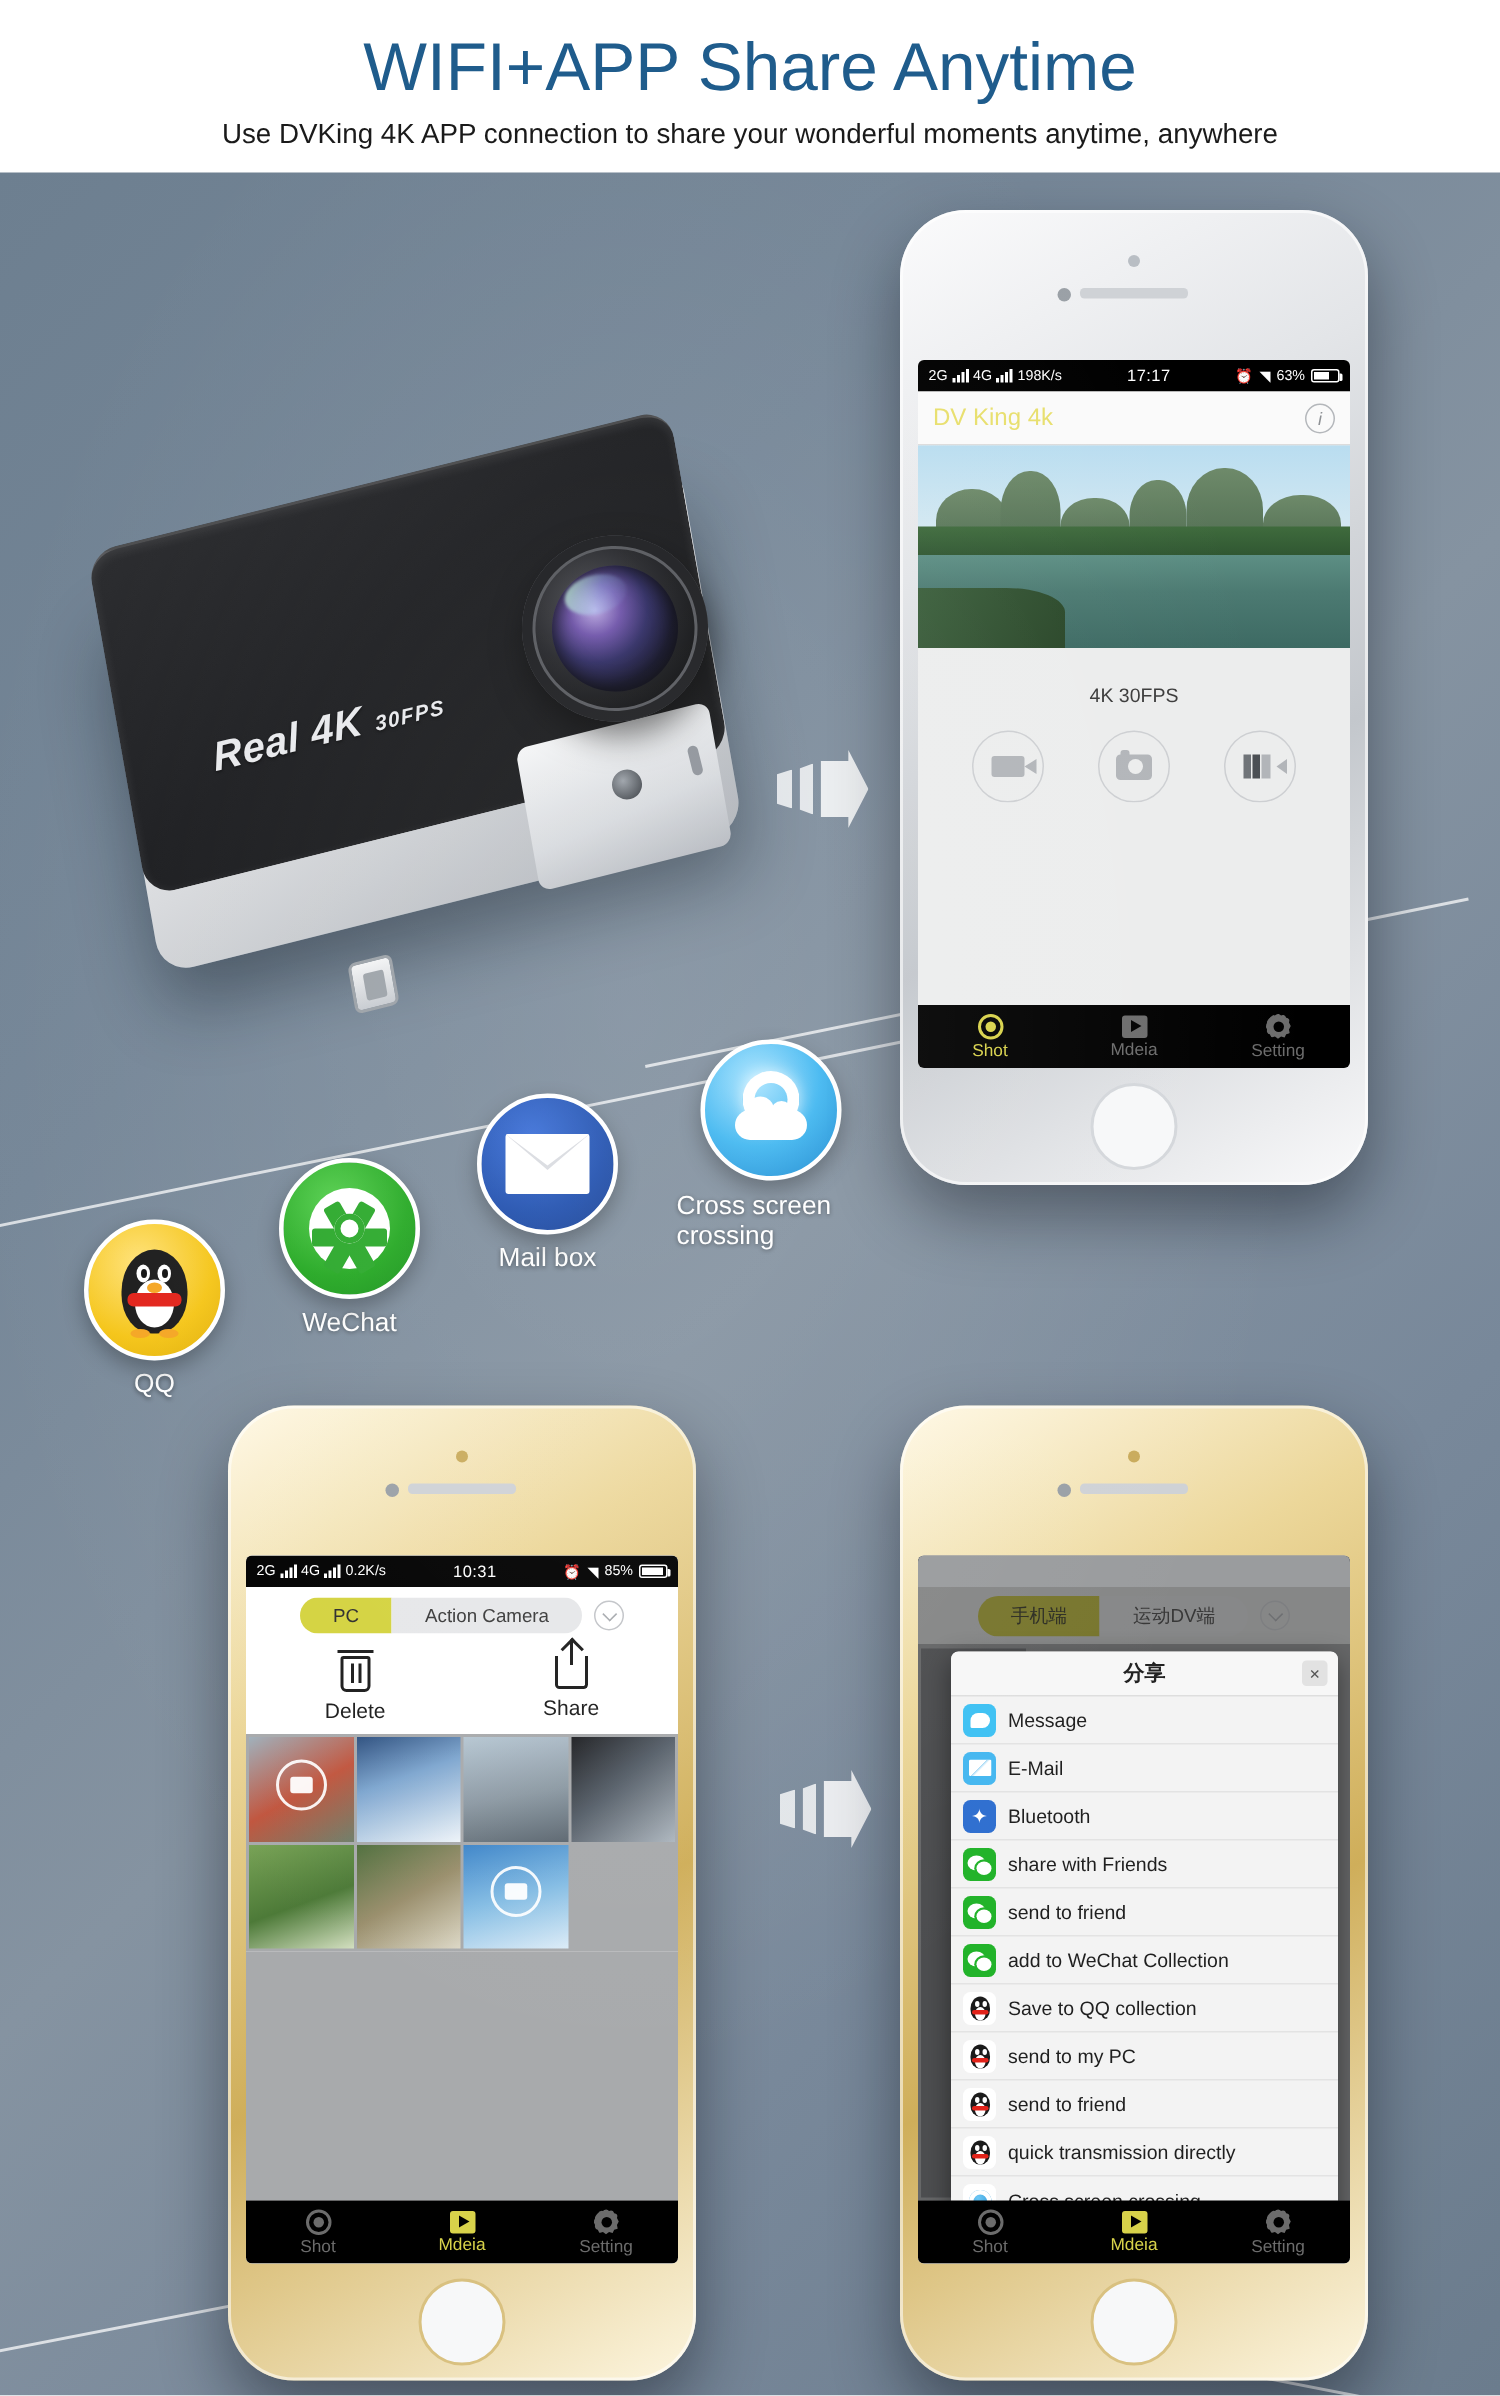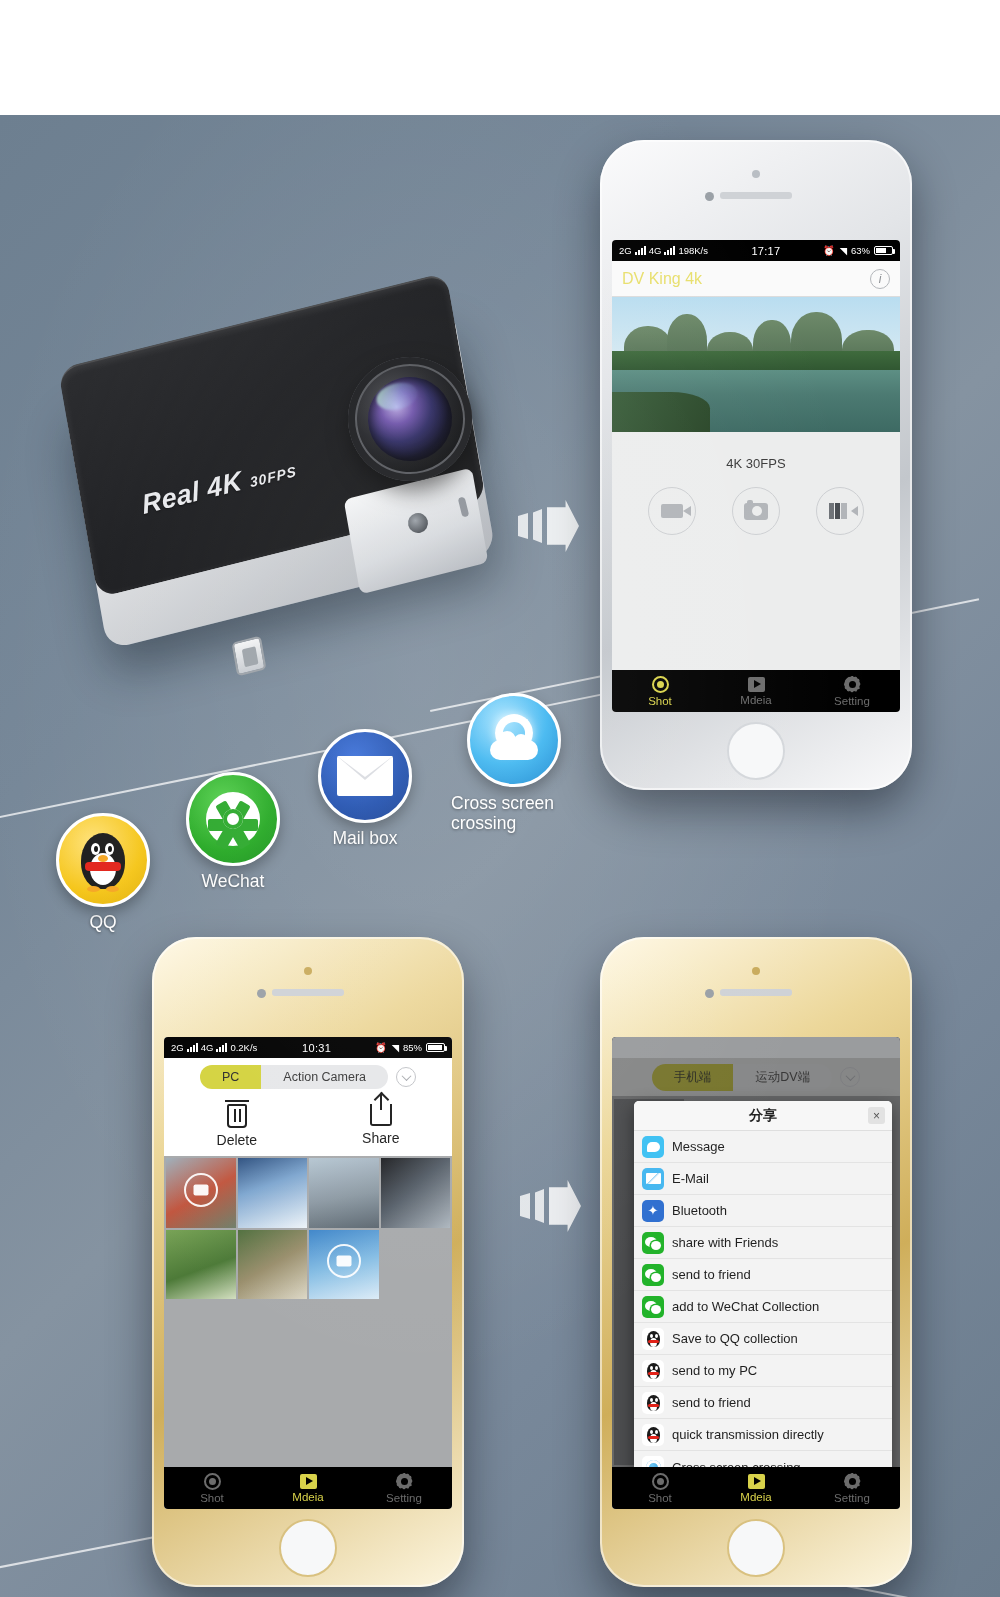--- a/index.html
+++ b/index.html
@@ -357,20 +357,24 @@
   .qq-mini .s { position:absolute; left:2px; top:10px; width:11px; height:3px; border-radius:2px; background:#e2231a; }
   .dico-cross { background:#fff; position:relative; }
   .dico-cross::after{ content:""; width:15px; height:15px; border-radius:50%;
     background:radial-gradient(circle at 40% 35%, #6dc8f5, #1b87cf); box-shadow:inset 0 0 0 3px #fff; }
 </style>
 </head>
 <body>
 
 <div class="page">
 
+  <div class="header">
+    <h1>WIFI+APP Share Anytime</h1>
+    <h2>Use DVKing 4K APP connection to share your wonderful moments anytime, anywhere</h2>
+  </div>
 
   <div class="stage">
 
     <div class="hairline hl1"></div>
     <div class="hairline hl2"></div>
     <div class="hairline hl3"></div>
     <div class="hairline hl4"></div>
 
     <div class="camera">
       <div class="cam-body"></div>

